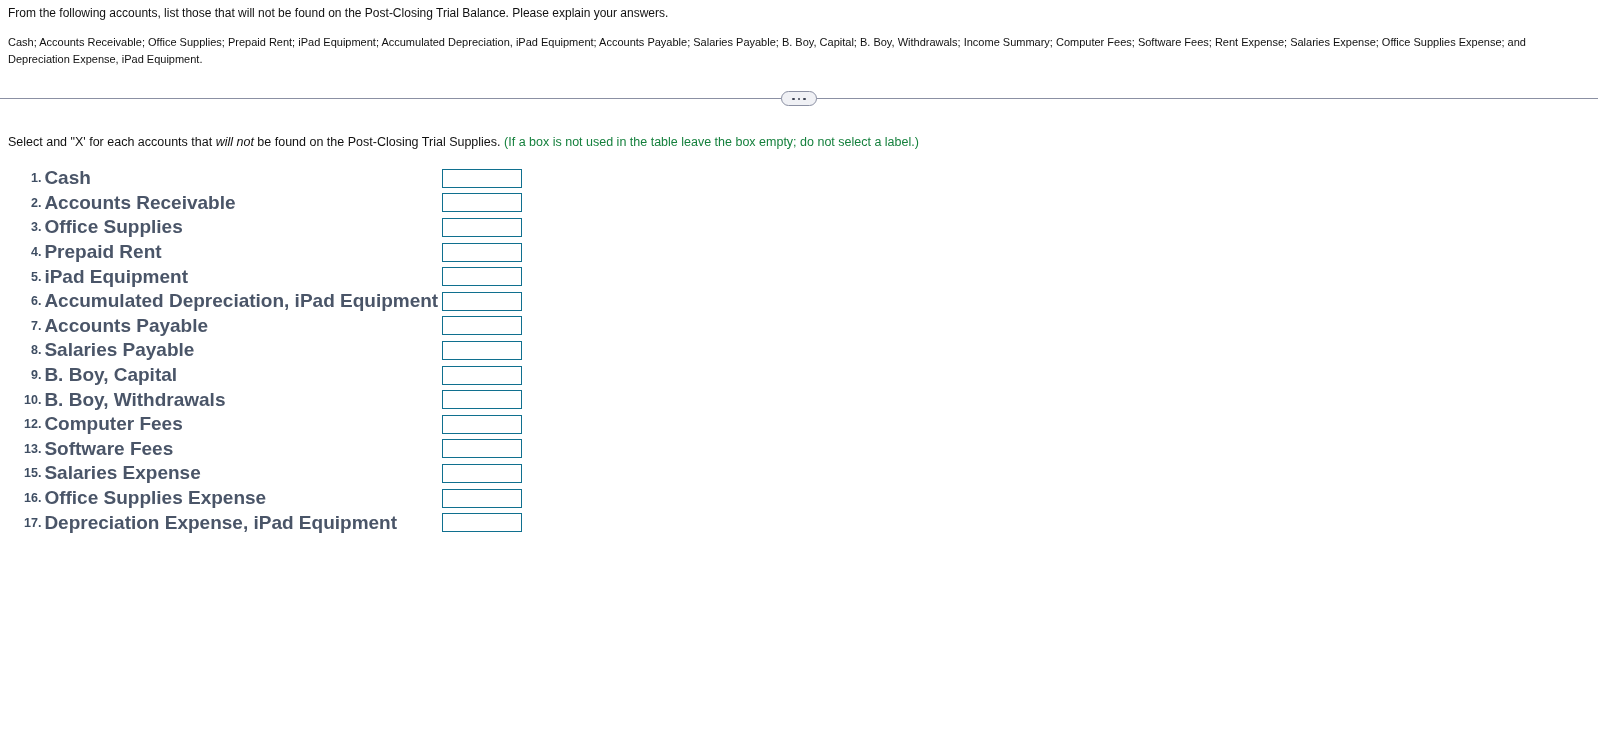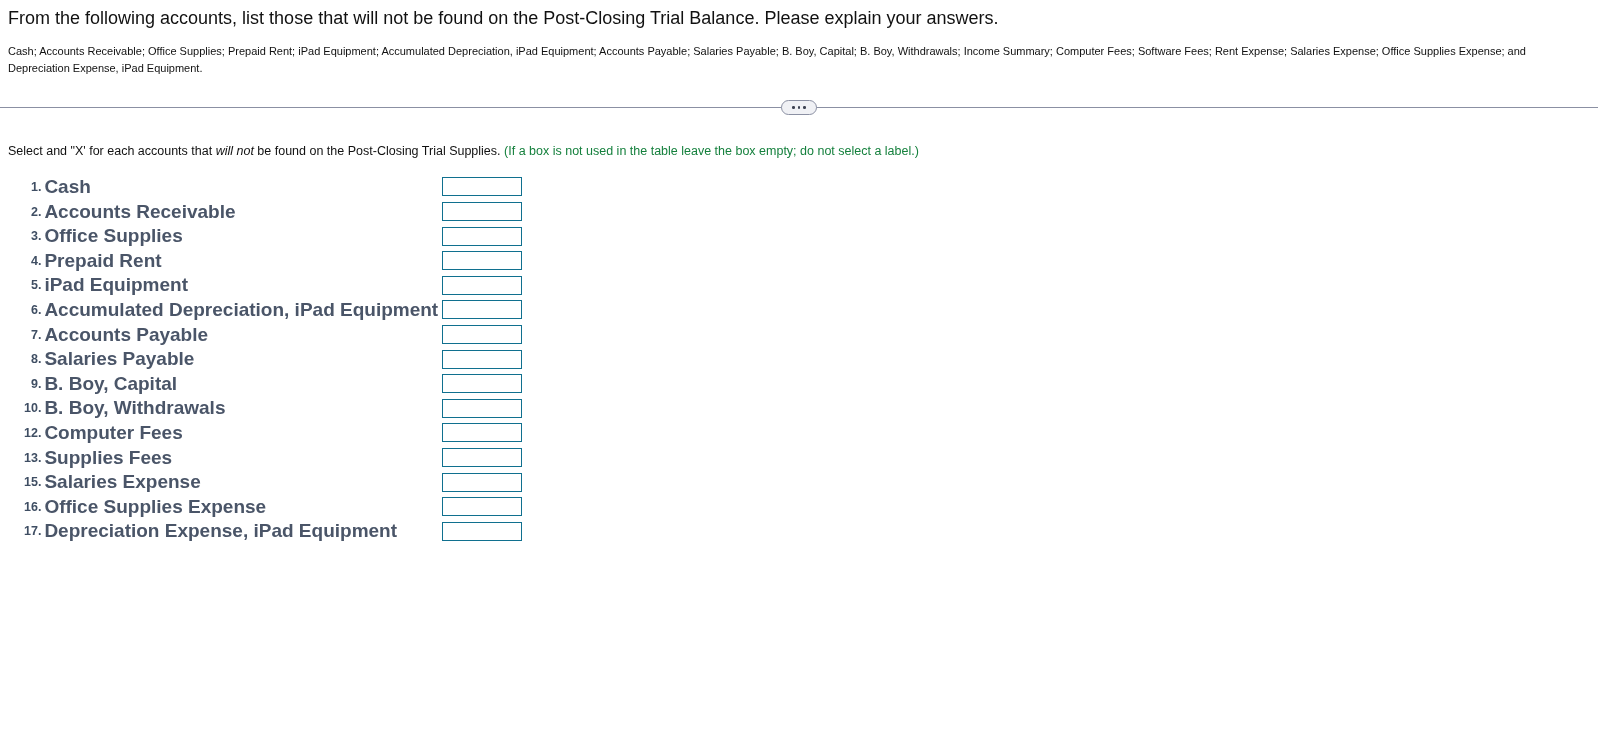--- a/index.html
+++ b/index.html
@@ -14,21 +14,21 @@
     color: #1a1a1a;
     overflow: hidden;
     position: relative;
   }
 
   
   .problem {
     padding: 5px 8px 0 8px;
   }
   .problem-line {
-    font-size: 18px;
+    font-size: 12px;
     line-height: 1.45;
     color: #111111;
     margin: 0;
   }
   .problem-line.lead {
     margin-bottom: 12px;
   }
   .accounts-line {
     font-size: 11px;
     line-height: 1.55;
@@ -233,21 +233,21 @@
       </tr>
       <tr>
         <td class="acc-num">12.</td>
         <td class="acc-label">Computer Fees</td>
         <td class="acc-input-cell">
           <input type="text" class="acc-input" style="">
         </td>
       </tr>
       <tr>
         <td class="acc-num">13.</td>
-        <td class="acc-label">Supplies Fees</td>
+        <td class="acc-label">Software Fees</td>
         <td class="acc-input-cell">
           <input type="text" class="acc-input" style="">
         </td>
       </tr>
       <tr>
         <td class="acc-num">15.</td>
         <td class="acc-label">Salaries Expense</td>
         <td class="acc-input-cell">
           <input type="text" class="acc-input" style="">
         </td>

